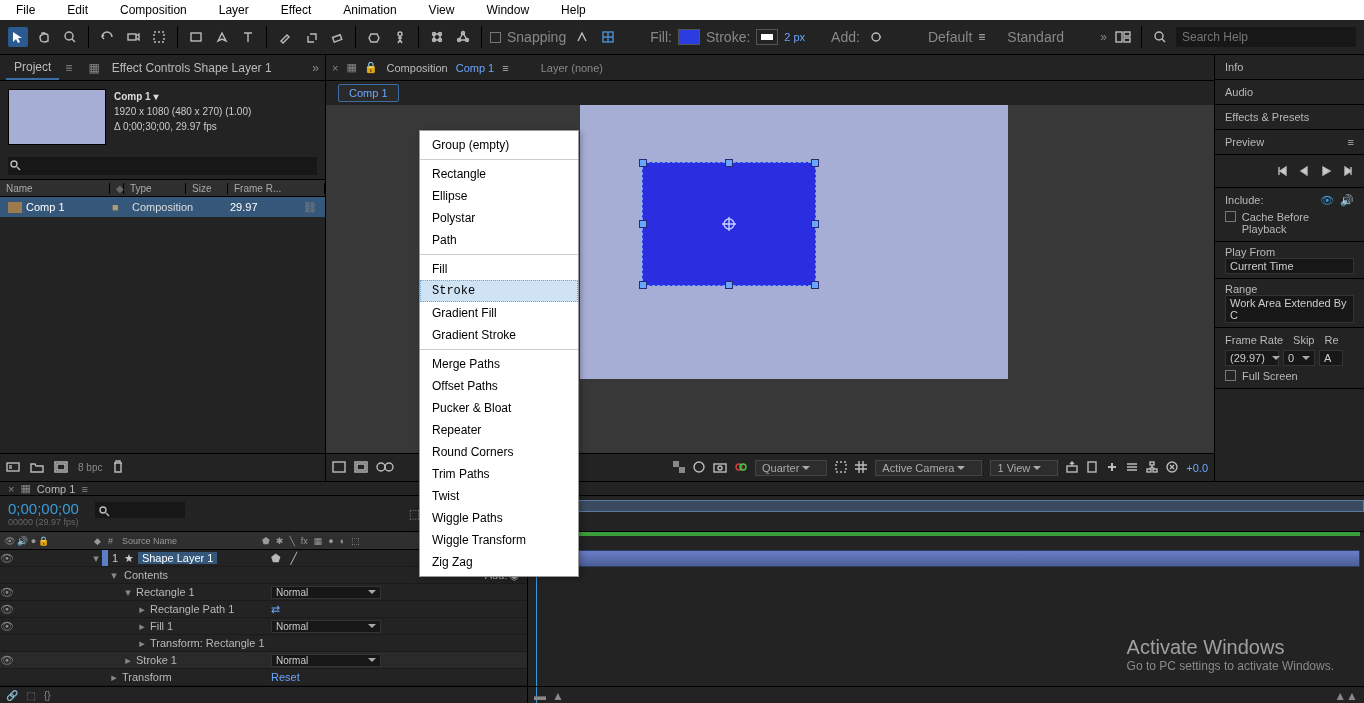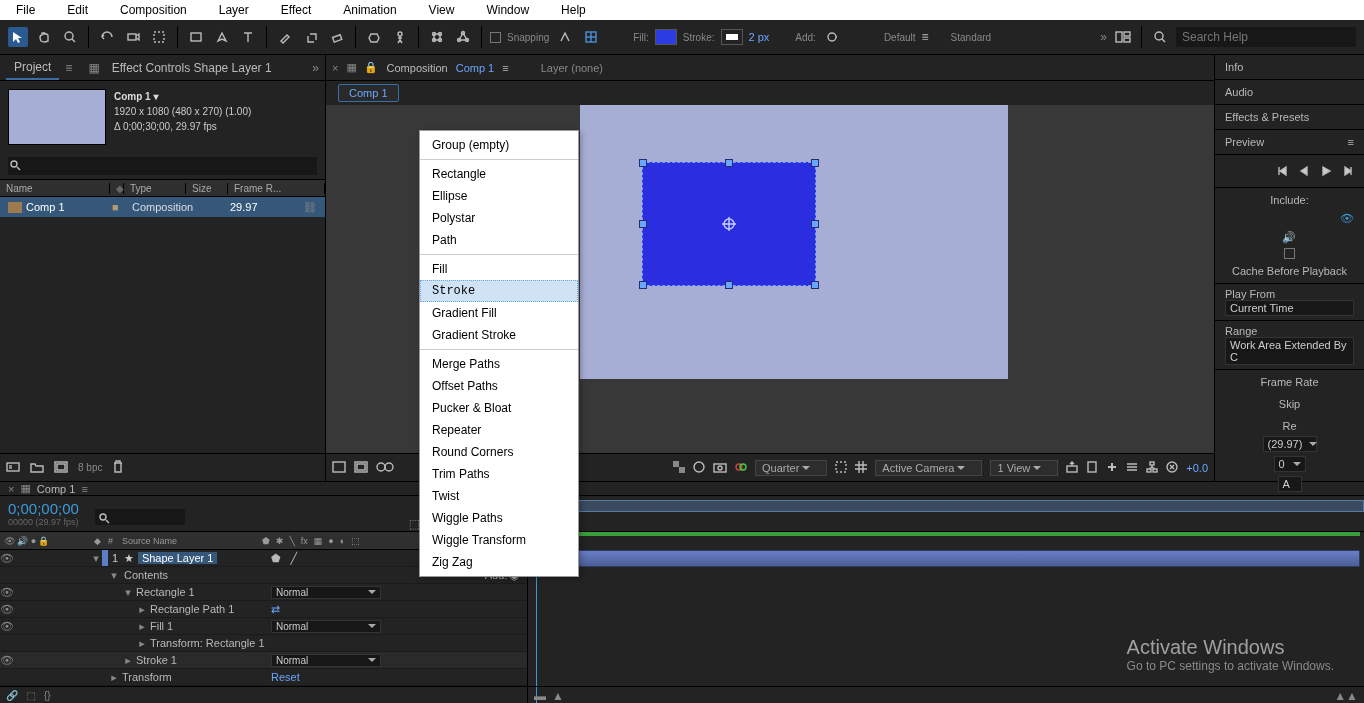--- a/index.html
+++ b/index.html
@@ -8,21 +8,21 @@
 
 .menubar { height:20px; background:#fff; color:#000; display:flex; align-items:center; padding:0 6px; gap:12px; }
 .menubar span { padding:2px 10px; cursor:default; }
 
 
 .toolbar { height:35px; background:#232323; border-bottom:1px solid #000; display:flex; align-items:center; padding:0 8px; gap:6px; }
 .toolbar .icon { width:20px; height:20px; display:flex; align-items:center; justify-content:center; color:#ccc; }
 .toolbar .sep { width:1px; height:22px; background:#000; margin:0 2px; }
 .toolbar .swatch-fill { width:22px; height:16px; background:#2b3de0; border:1px solid #555; }
 .toolbar .swatch-stroke { width:22px; height:16px; background:#fff; border:1px solid #555; box-shadow:inset 0 0 0 4px #232323; }
-.toolbar .lbl { color:#888; font-size:10px; }
+.toolbar .lbl { color:#888; font-size:14px; }
 .toolbar .val { color:#6aa6ff; font-size:11px; }
 .search-box { background:#171717; border:none; color:#ccc; padding:3px 6px; width:180px; font-size:12px; }
 
 
 .main { display:flex; height:426px; }
 .left-panel { width:326px; background:#232323; border-right:1px solid #000; display:flex; flex-direction:column; }
 .panel-tabs { height:26px; display:flex; align-items:center; gap:4px; padding:0 6px; border-bottom:1px solid #000; }
 .panel-tabs .tab { padding:4px 8px; color:#bbb; font-size:12px; }
 .panel-tabs .tab.sel { border-bottom:2px solid #3a6ea5; }
 .panel-tabs .burger { color:#888; margin-left:2px; }
@@ -53,34 +53,34 @@
 .handle { width:8px; height:8px; background:#6aa6ff; border:1px solid #2a2a6e; position:absolute; }
 .anchor { position:absolute; left:50%; top:50%; width:14px; height:14px; transform:translate(-50%,-50%); }
 .anchor svg{display:block;}
 .footer-bar { height:28px; border-top:1px solid #000; display:flex; align-items:center; padding:0 6px; gap:8px; font-size:11px; color:#aaa; }
 .footer-bar .dd { background:#2d2d2d; border:1px solid #444; padding:1px 16px 1px 6px; position:relative; }
 .footer-bar .ic { color:#888; }
 
 .right-panel { width:149px; background:#232323; display:flex; flex-direction:column; font-size:11px; }
 .rp-section { border-bottom:1px solid #000; padding:6px 10px; }
 .rp-section.head { display:flex; justify-content:space-between; align-items:center;}
-.rp-row { display:flex; align-items:center; gap:6px; padding:2px 0;flex-direction:column; }
+.rp-row { display:flex; gap:6px; padding:2px 0; }
 .rp-ddl { background:#171717; border:1px solid #333; padding:1px 4px; font-size:11px; color:#ccc; display:flex; align-items:center; gap:4px; position:relative;}
 .rp-ddl .chev{margin-left:auto;}
 .playctrl { display:flex; gap:10px; justify-content:flex-end; padding:4px 0; }
 .playctrl svg { display:block; }
 .chk { width:11px; height:11px; border:1px solid #777; display:inline-block; }
 
 
 .timeline { height:222px; background:#232323; border-top:1px solid #000; display:flex; flex-direction:column; }
 .tl-tabs { height:24px; display:flex; align-items:center; padding:0 8px; border-bottom:1px solid #000; font-size:11px; gap:6px;}
 .tl-body { flex:1; display:flex; }
 .tl-left { width:528px; border-right:1px solid #000; display:flex; flex-direction:column; }
 .tl-right { flex:1; position:relative; overflow:hidden;}
-.tl-head { height:36px; display:flex; border-bottom:1px solid #000;align-items:flex-end; }
+.tl-head { height:36px; display:flex; border-bottom:1px solid #000; }
 .timecode { padding:4px 8px; }
 .timecode .tc { color:#3a9bd9; font-size:15px; font-weight:500;}
 .timecode .sub { color:#666; font-size:9px; }
 .tl-search { background:#171717; border:none; padding:2px 4px; width:90px; color:#ccc; font-size:11px; margin:6px 4px;}
 .tl-cols { height:18px; display:flex; background:#2f2f2f; font-size:9px; color:#999; align-items:center; border-bottom:1px solid #000;}
 .tl-cols > div { padding:0 4px; }
 .layer-row { height:17px; display:flex; align-items:center; font-size:11px; border-bottom:1px solid #1a1a1a; }
 .layer-row .cells { display:flex; width:90px; }
 .layer-row .cells span{ width:14px; text-align:center; color:#888;}
 .layer-row .twirl { width:12px; text-align:center; color:#888; }

